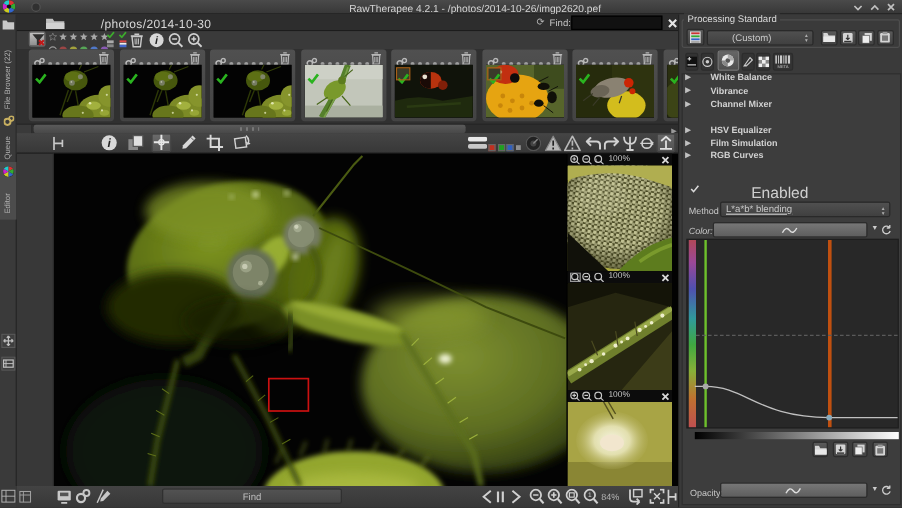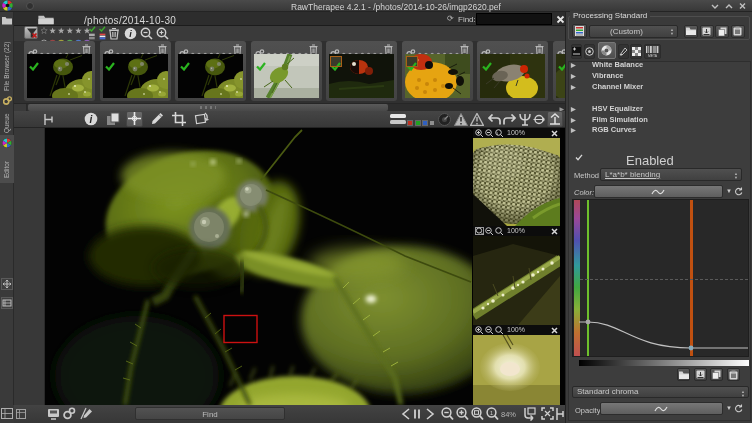--- a/index.html
+++ b/index.html
@@ -942,21 +942,20 @@
     <svg class="abs" style="left:146px;top:358px" width="9" height="9" viewBox="0 0 9 9">
         <rect x="2.5" y="0.5" width="6" height="6.5" fill="#d5d5d5"></rect>
         <rect x="0.5" y="2.5" width="6" height="6.5" fill="#eee" stroke="#666" stroke-width="0.6"></rect>
       </svg>
     <div class="btn" style="left:161px;top:356px;width:13px;height:13px;"></div>
     <svg class="abs" style="left:163px;top:357.5px" width="9" height="10" viewBox="0 0 9 10">
         <rect x="0.5" y="1.5" width="8" height="8" rx="1" fill="#d5d5d5"></rect>
         <rect x="2.5" y="0.5" width="4" height="2" fill="#999"></rect>
         <rect x="2" y="3.5" width="5" height="4.5" fill="#777"></rect>
       </svg>
-    <div class="combo" style="left:6px;top:374px;width:177px;height:12px;line-height:10px;padding-left:4px;">Standard chroma<span class="spin">▲<br>▼</span></div>
     <div class="abs" style="left:9px;top:393.5px;color:#c8c8c8;font-size:7.5px;">Opacity:</div>
     <div class="btn" style="left:34px;top:390px;width:123px;height:13px;background:linear-gradient(#777,#5e5e5e);"></div>
     <svg class="abs" style="left:88px;top:393px" width="14" height="8" viewBox="0 0 14 8">
         <path d="M1 6 Q4 0 7 4 Q10 8 13 2" stroke="#ddd" stroke-width="1.2" fill="none"></path>
       </svg>
     <div class="abs" style="left:160px;top:393px;color:#ccc;font-size:6px;">▼</div>
     <svg class="abs" style="left:168px;top:392px" width="9" height="9" viewBox="0 0 9 9">
         <path d="M7.5 3 A3.2 3.2 0 1 0 7.8 5.5 M7.5 3 L7.5 0.5 M7.5 3 L5 3" stroke="#ccc" stroke-width="1.1" fill="none"></path>
       </svg>
   </div>

